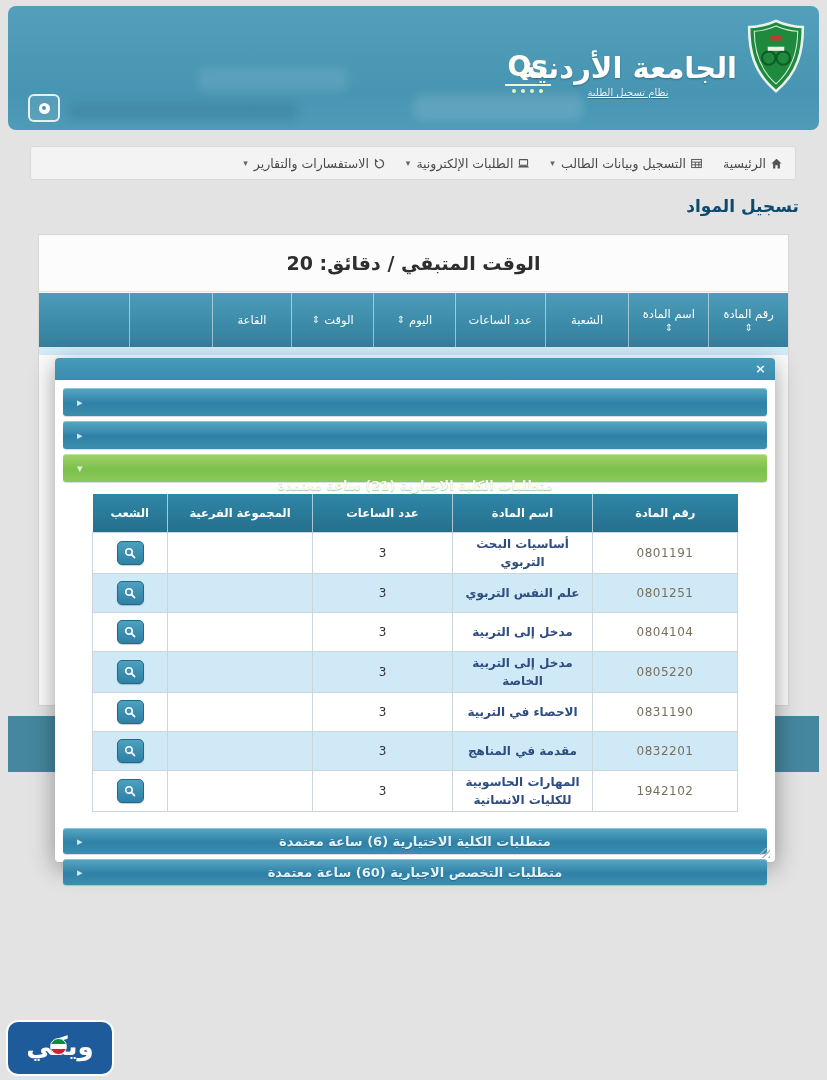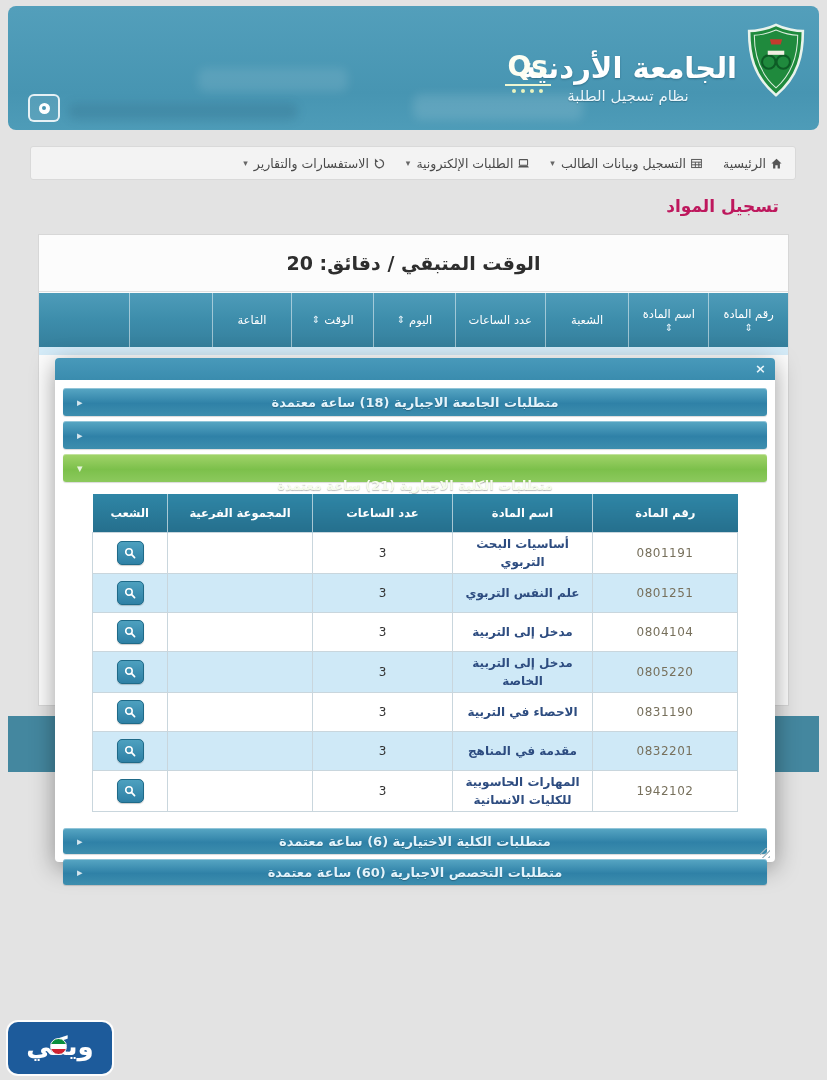--- a/index.html
+++ b/index.html
@@ -8,21 +8,21 @@
     background:#e3e3e3;
     font-family:"DejaVu Sans",sans-serif;
   }
   
   .hdr{position:absolute;left:8px;top:6px;width:811px;height:124px;border-radius:8px;
     background:linear-gradient(180deg,#539fbb 0%,#4795b2 70%,#4e9cb8 100%);}
   .logo-block{position:absolute;right:12px;top:8px;display:flex;direction:rtl;align-items:center;gap:8px;}
   .shield{width:62px;height:76px;flex:0 0 auto;}
   .uj-text{text-align:center;margin-top:38px;}
   .uj-title{font-size:29px;font-weight:bold;color:#ffffff;text-shadow:0 1px 2px rgba(0,40,60,.35);line-height:1.15;}
-  .uj-sub{font-size:15px;color:#eaf6fb;margin-top:2px;text-shadow:0 1px 1px rgba(0,40,60,.3);}
+  .uj-sub{font-size:10px;color:#eaf6fb;margin-top:2px;text-shadow:0 1px 1px rgba(0,40,60,.3);text-decoration:underline;}
   .qs{position:absolute;right:268px;top:44px;text-align:center;}
   .qs-text{font-size:28px;font-weight:bold;color:#fdfef2;border-bottom:2px solid #eef6d2;padding:0 3px 1px;display:inline-block;}
   .qs-dots{margin-top:3px;display:flex;justify-content:center;gap:5px;}
   .qs-dots i{width:4px;height:4px;border-radius:50%;background:#e9f3bf;display:block;}
   .hdr-btn{position:absolute;left:20px;bottom:8px;width:28px;height:24px;border:2px solid rgba(255,255,255,.85);
     border-radius:6px;display:flex;align-items:center;justify-content:center;background:rgba(255,255,255,.08);cursor:pointer;}
   .power-dot{width:11px;height:11px;border-radius:50%;background:#fff;display:flex;align-items:center;justify-content:center;}
   .power-dot i{width:4px;height:4px;border-radius:50%;background:#4795b2;display:block;}
   .smudge{position:absolute;border-radius:8px;filter:blur(5px);}
   .smudge.s1{left:60px;bottom:10px;width:230px;height:17px;background:rgba(10,45,65,.12);}
@@ -30,21 +30,21 @@
   .smudge.s3{left:405px;top:88px;width:170px;height:26px;background:rgba(255,255,255,.12);}
   
   .navbar{position:absolute;left:30px;top:146px;width:766px;height:34px;background:#f3f3f3;
     border:1px solid #d9d9d9;border-radius:3px;box-sizing:border-box;
     display:flex;align-items:center;direction:rtl;padding:0 12px;gap:20px;font-size:12.5px;color:#4a4a4a;}
   .nav-item{display:flex;align-items:center;gap:4px;cursor:pointer;white-space:nowrap;}
   .nav-icon{display:inline-flex;width:13px;height:13px;color:#555;}
   .nav-icon svg{width:13px;height:13px;}
   .caret{font-size:9px;color:#666;margin-right:2px;}
   
-  .page-title{position:absolute;right:48px;top:196px;font-size:17px;font-weight:bold;color:#be185d;direction:rtl;}
+  .page-title{position:absolute;right:28px;top:196px;font-size:17px;font-weight:bold;color:#0c4a6e;direction:rtl;}
   .panel{position:absolute;left:38px;top:234px;width:751px;height:472px;background:#fcfcfc;
     border:1px solid #d7d7d7;box-sizing:border-box;}
   .time-row{height:56px;display:flex;align-items:center;justify-content:center;
     border-bottom:1px solid #e0e0e0;font-size:19px;font-weight:bold;color:#2e2e2e;direction:rtl;}
   .bg-thead{display:flex;direction:rtl;height:54px;margin-top:1px;
     background:linear-gradient(180deg,#4e9cb9 0%,#3d8dab 50%,#357f9c 100%);}
   .bg-th{display:flex;flex-direction:column;justify-content:center;align-items:center;gap:2px;
     color:#fff;font-size:11.5px;box-sizing:border-box;text-align:center;border-left:1px solid rgba(255,255,255,.5);}
   .bg-th:last-child{border-left:none;}
   .bg-th.inline{flex-direction:row;gap:4px;}
@@ -208,21 +208,20 @@
 
 <div class="footer-bar"></div>
 
 <div class="modal">
   <div class="modal-titlebar">
     <span class="modal-close">×</span>
   </div>
   <div class="acc-region top" id="acc-top">
       <div class="acc">
         <span class="acc-arrow">▸</span>
-        <span class="acc-label">متطلبات الجامعة الاجبارية (18) ساعة معتمدة</span>
       </div>
       <div class="acc">
         <span class="acc-arrow">▸</span>
       </div>
       <div class="acc green">
         <span class="acc-arrow">▾</span>
         <span class="acc-label">متطلبات الكلية الاجبارية (21) ساعة معتمدة</span>
       </div>
     </div>
   <table class="mtable">

